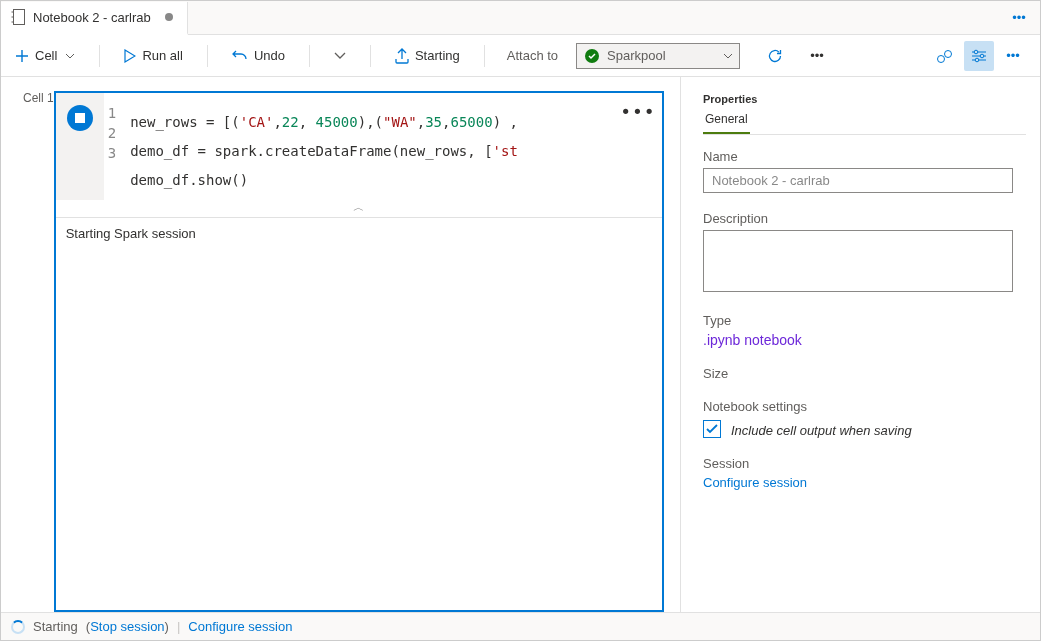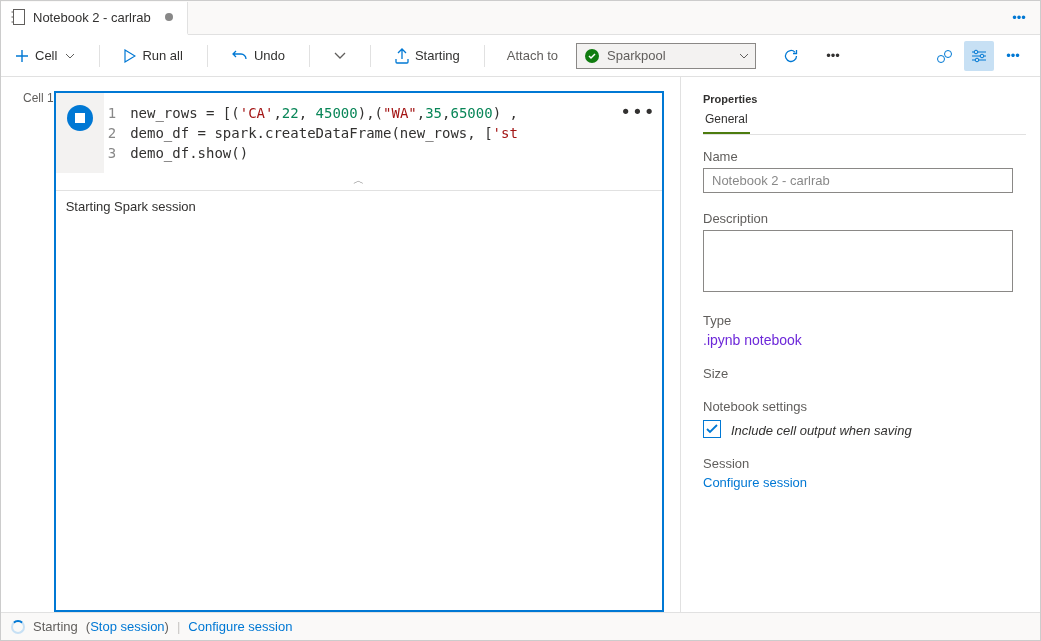--- a/index.html
+++ b/index.html
@@ -6,37 +6,37 @@
   body { font-family: "Segoe UI", sans-serif; font-size: 13px; color: #323130; background: #fff; width: 1041px; height: 641px; overflow: hidden; border: 1px solid #ccc; display: flex; flex-direction: column; }
   .tabbar { display: flex; align-items: center; height: 34px; border-bottom: 1px solid #e1e1e1; background: #faf9f8; }
   .tab { display: flex; align-items: center; gap: 8px; padding: 0 14px 0 10px; height: 100%; background: #fff; border-right: 1px solid #e1e1e1; border-bottom: 2px solid #fff; margin-bottom: -1px; }
   .tab .dirty { width: 8px; height: 8px; border-radius: 50%; background: #888; margin-left: 6px; }
   .tabbar-right { margin-left: auto; padding-right: 12px; color: #0078d4; cursor: pointer; }
   .toolbar { display: flex; align-items: center; height: 42px; border-bottom: 1px solid #e1e1e1; padding: 0 6px; gap: 12px; }
   .tbtn { display: flex; align-items: center; gap: 6px; padding: 4px 8px; cursor: pointer; border-radius: 2px; }
   .tbtn .chev { margin-left: 2px; }
   .sep { width: 1px; height: 22px; background: #e1e1e1; margin: 0 4px; }
   .attach-label { color: #605e5c; padding: 0 6px; }
-  .pool-select { display: flex; align-items: center; gap: 8px; border: 1px solid #8a8886; background: #f3f2f1; padding: 2px 6px 2px 8px; width: 180px; height: 26px; color: #605e5c; cursor: pointer; }
+  .pool-select { display: flex; align-items: center; gap: 8px; border: 1px solid #8a8886; background: #f3f2f1; padding: 2px 6px 2px 8px; width: 164px; height: 26px; color: #605e5c; cursor: pointer; }
   .pool-select .chev { margin-left: auto; }
   .toolbar-right { margin-left: auto; display: flex; align-items: center; gap: 4px; padding-right: 6px; }
   .iconbtn { width: 30px; height: 30px; display: flex; align-items: center; justify-content: center; cursor: pointer; border-radius: 2px; }
   .iconbtn.active { background: #c7e0f4; }
   .main { flex: 1; display: flex; min-height: 0; }
   .editor-area { flex: 1; padding: 14px 0 0 20px; display: flex; flex-direction: row; }
   .cell-label { color: #605e5c; font-size: 12px; margin-bottom: 4px; margin-left: 2px; }
   .cell { border: 2px solid #0078d4; width: 610px; position: relative; }
   .cell-body { display: flex; }
   .gutter-col { width: 48px; background: #f3f2f1; display: flex; align-items: flex-start; justify-content: center; padding-top: 12px; }
   .stop-circle { width: 26px; height: 26px; border-radius: 50%; background: #0078d4; display: flex; align-items: center; justify-content: center; cursor: pointer; }
   .stop-square { width: 10px; height: 10px; background: #fff; }
   .codecol { flex: 1; display: flex; padding: 10px 8px 10px 4px; font-family: Consolas, monospace; font-size: 14px; position: relative; }
   .linenos { text-align: right; color: #888; padding-right: 14px; user-select: none; }
   .linenos div { height: 20px; line-height: 20px; }
-  .codelines div { height: 20px; line-height: 20px; white-space: pre; }
+  .codelines div { height: 20px; line-height: 20px; white-space: pre; margin-top: 9px; }
   .tok-str1 { color: #a31515; }
   .tok-str2 { color: #a31515; }
   .tok-num { color: #098658; }
   .cell-more { position: absolute; right: 6px; top: 8px; color: #323130; font-size: 18px; cursor: pointer; letter-spacing: 1px; }
   .collapse-caret { text-align: center; color: #888; font-size: 11px; padding: 0px 0 2px; cursor: pointer;}
   .cell-status { border-top: 1px solid #e1e1e1; padding: 8px 10px; font-size: 13px; color: #323130; }
   .props { width: 360px; border-left: 1px solid #e1e1e1; padding: 16px 14px 0 22px; overflow-y: auto; }
   .props h2 { font-size: 11px; font-weight: 600; margin-bottom: 1px; }
   .ptabs { border-bottom: 1px solid #e1e1e1; margin-bottom: 14px; }
   .ptab { display: inline-block; padding: 6px 2px; font-size: 12px; border-bottom: 2px solid #4d7c0f; font-weight: 400; }

